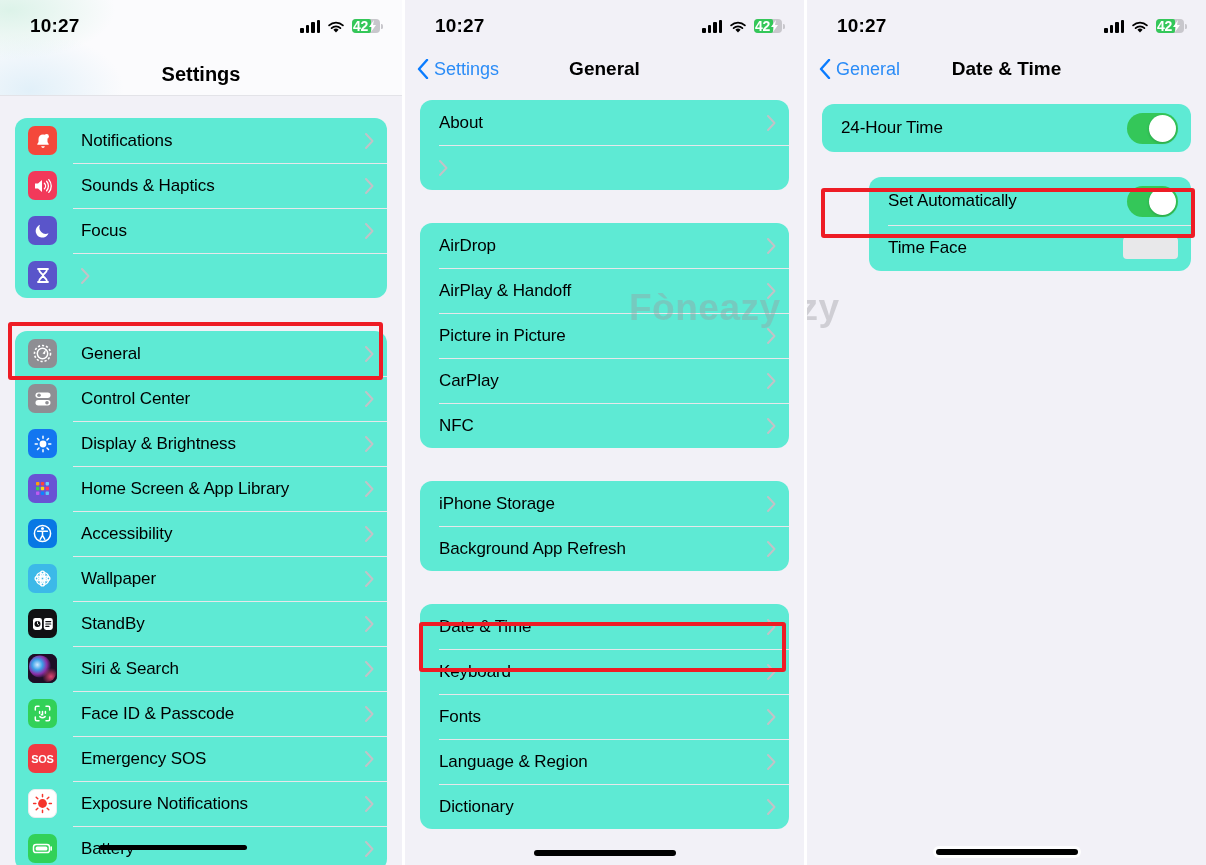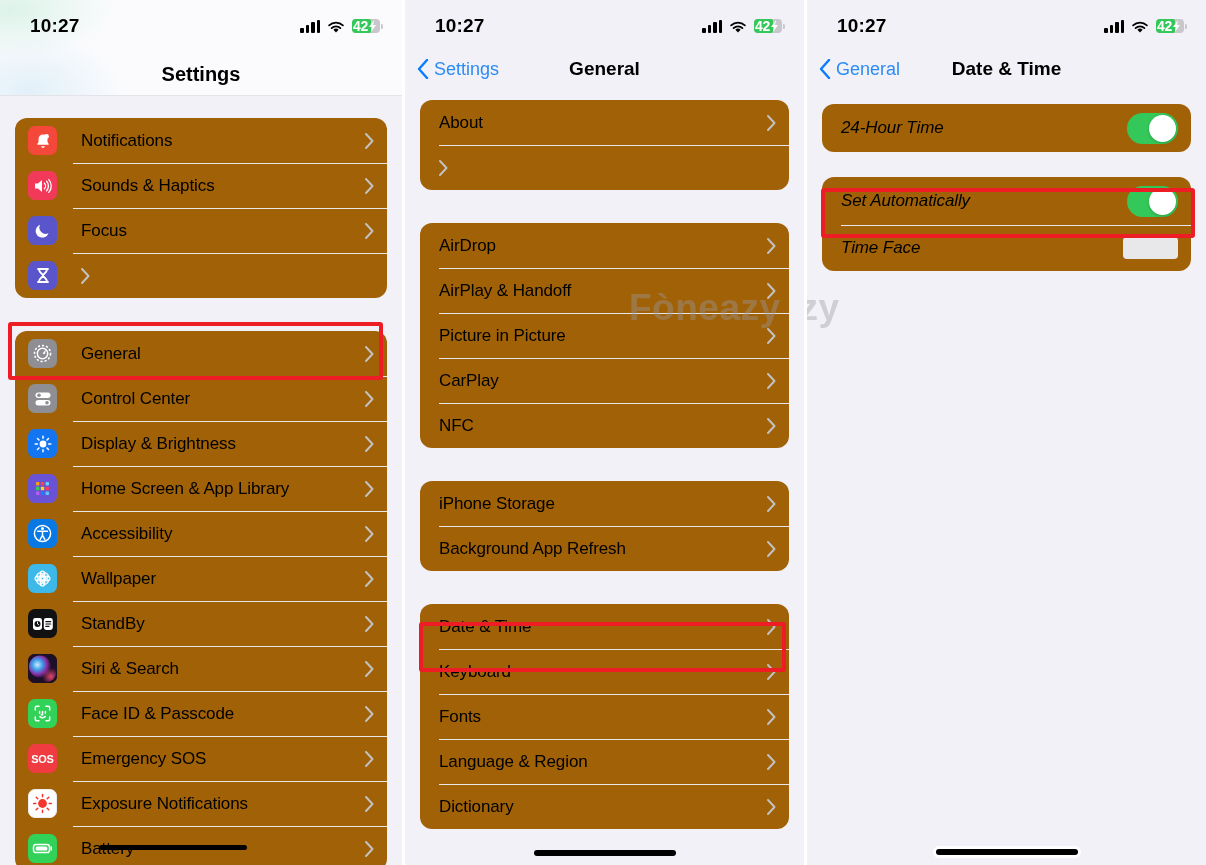--- a/index.html
+++ b/index.html
@@ -164,29 +164,29 @@
   }
 
   
   .content {
     position: relative;
     padding: 0 15px;
     z-index: 3;
   }
   .content.s1 { padding-top: 16px; }
   .content.s2 { padding-top: 8px; }
-  .content.s3 { padding-top: 12px; font-style: italic; }
+  .content.s3 { padding-top: 12px; }
 
   .group {
-    background: #a16207;
+    background: #5eead4;
     border-radius: 12px;
     overflow: hidden;
   }
   .group + .group { margin-top: 33px; }
-  .group.gap-sm + .group { margin-top: 25px; }
+  .group.gap-sm + .group { margin-top: 25px; margin-left: 47px; }
 
   .row {
     position: relative;
     display: flex;
     align-items: center;
     height: 45px;
     padding: 0 13px 0 13px;
     cursor: pointer;
   }
   .row.plain { padding-left: 19px; }

